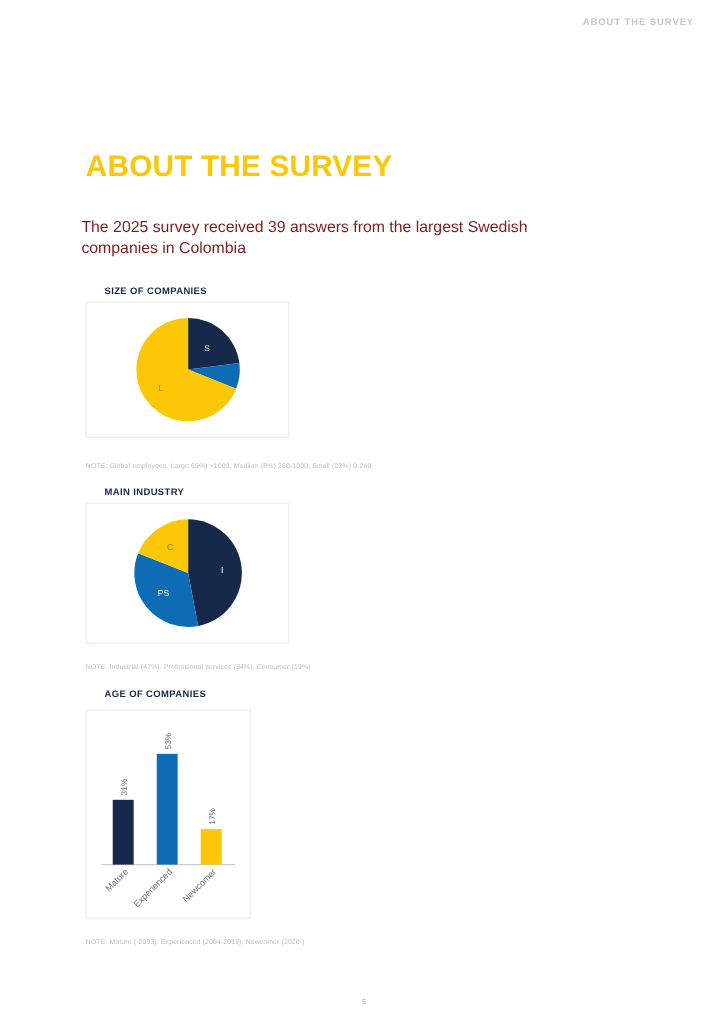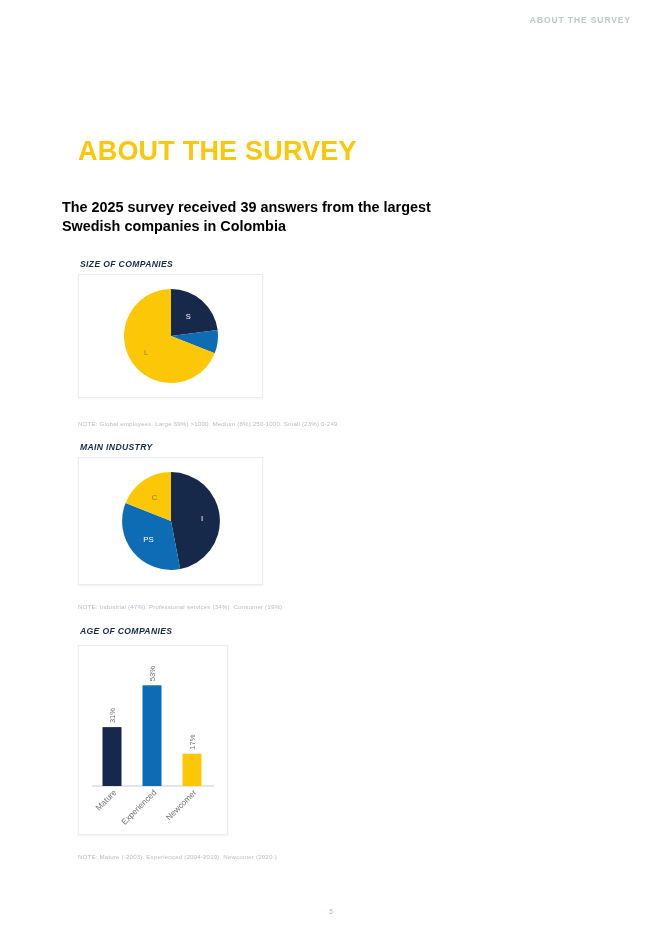--- a/index.html
+++ b/index.html
@@ -44,39 +44,38 @@
     font-weight: bold;
     letter-spacing: 0.2px;
     color: #fbc707;
     text-transform: uppercase;
     line-height: 1.05;
   }
 
   
   .subheadline {
     position: absolute;
-    left: 62px;
+    left: 74px;
     top: 198px;
     width: 410px;
     font-size: 14.4px;
-    font-weight: bold;
+    font-weight: normal;
     line-height: 1.35;
-    color: #000000;
+    color: #7f1d1d;
   }
 
   
   .section-label {
     position: absolute;
-    left: 80px;
+    left: 95px;
     font-size: 8.6px;
     font-weight: bold;
     letter-spacing: 0.35px;
     color: #16294a;
     text-transform: uppercase;
-    font-style: italic;
   }
   .s1-label { top: 259px; }
   .s2-label { top: 442px; }
   .s3-label { top: 626px; }
 
   .chart-card {
     position: absolute;
     left: 78px;
     background: #ffffff;
     border: 1px solid #ececec;

